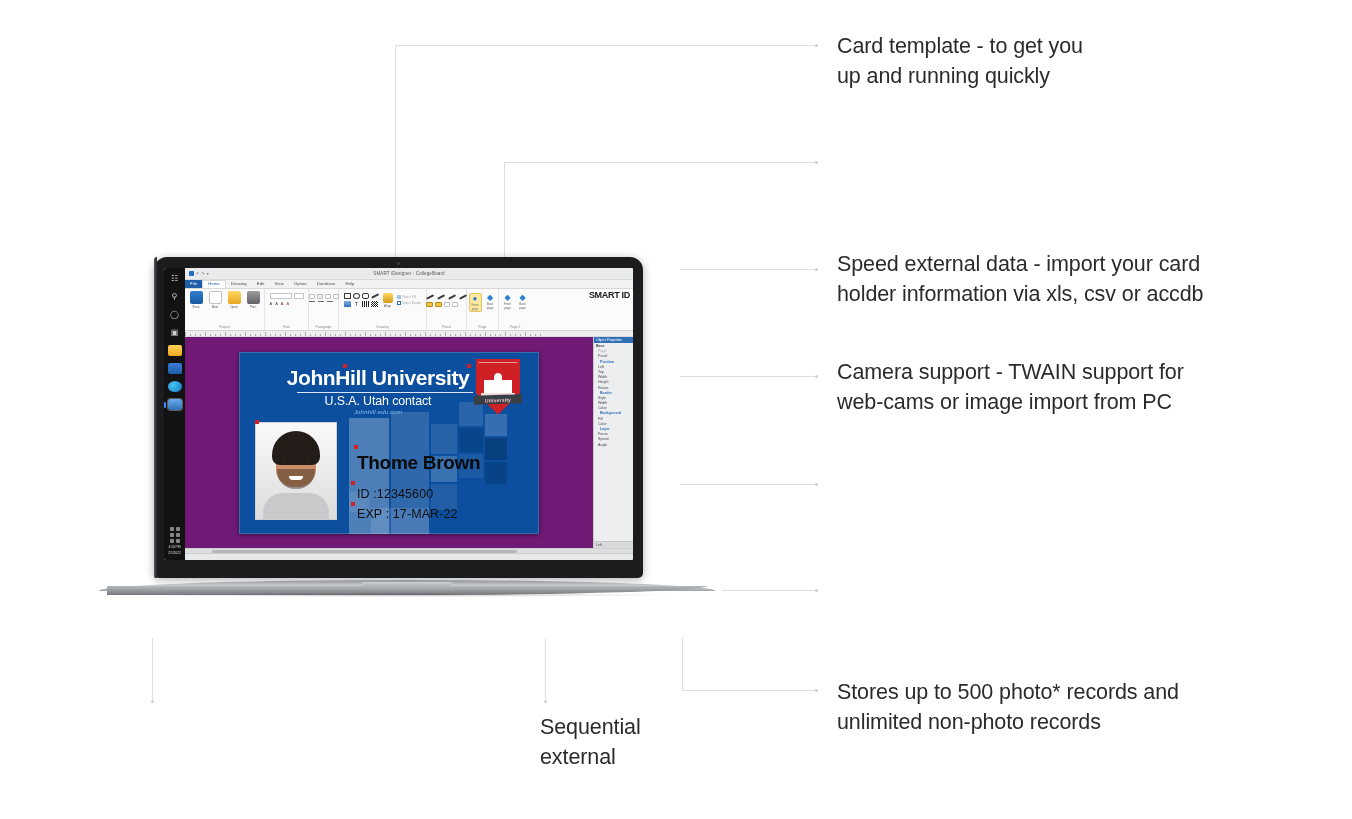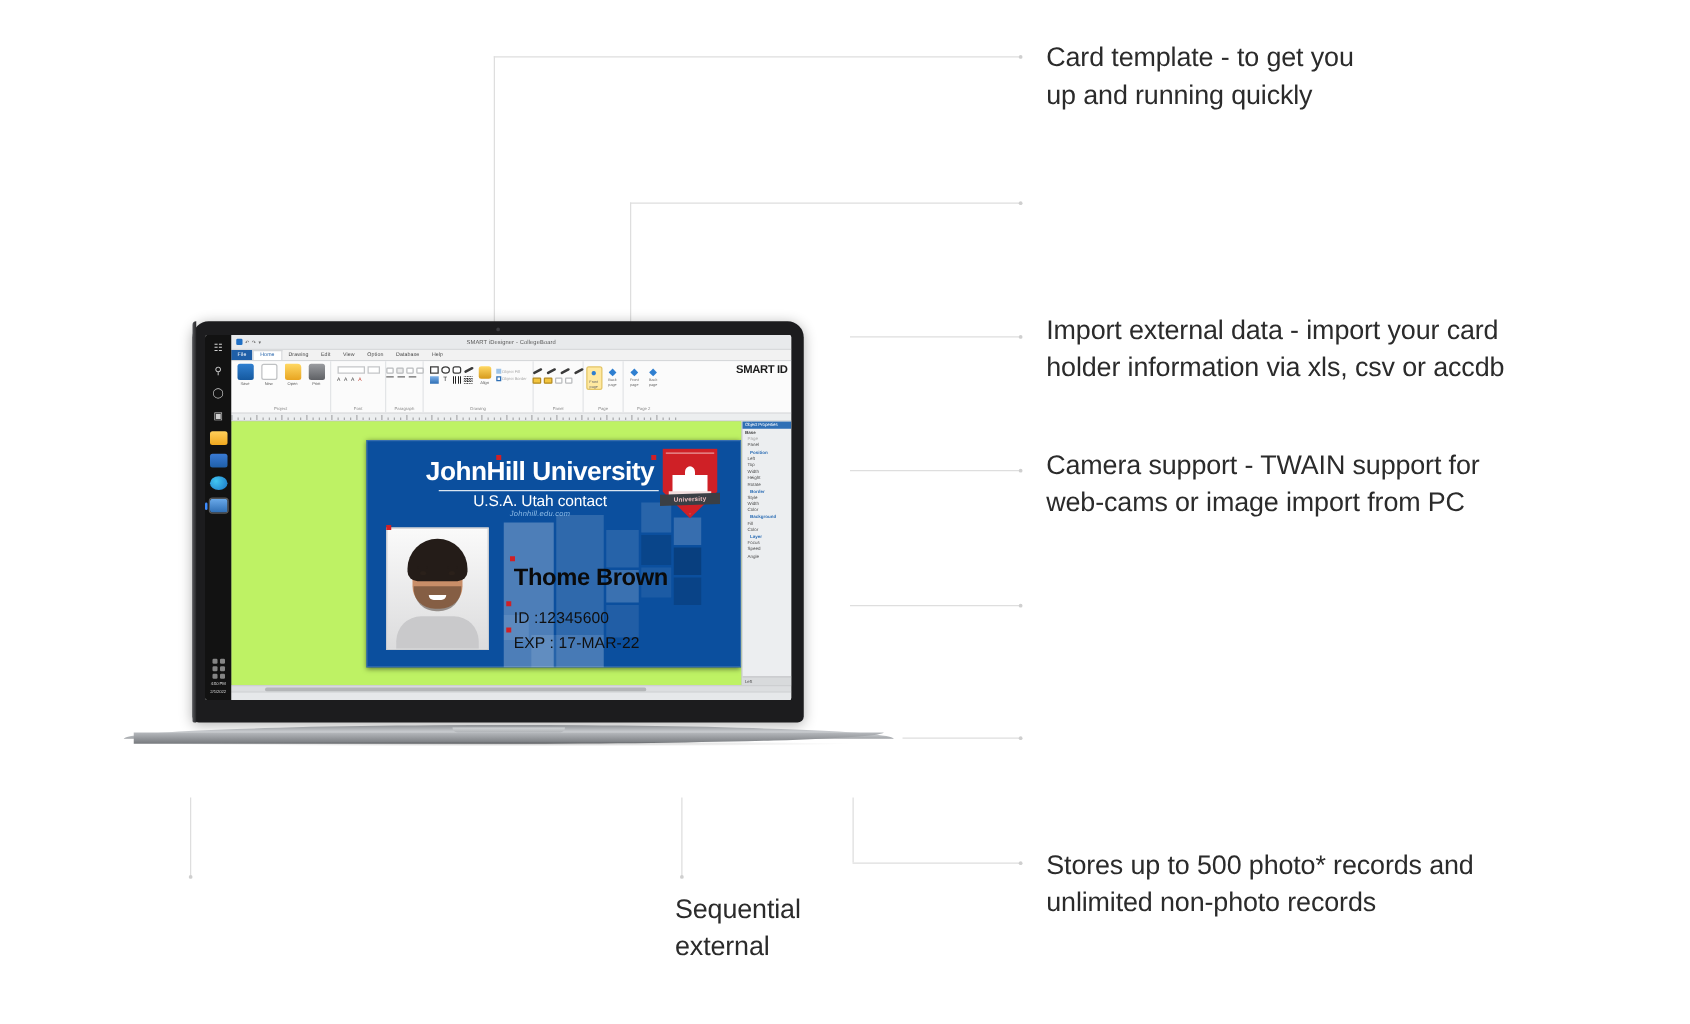--- a/index.html
+++ b/index.html
@@ -112,21 +112,21 @@
   .pagebtn .cap{ font-size:3px;color:#6a6a6a;line-height:3.6px;text-align:center; }
   .brandlogo{ position:absolute; right:3px; top:1px; font-size:9px; font-weight:bold;
               color:#1b1b1b; letter-spacing:-.3px; font-family:"Liberation Sans", sans-serif; }
 
   .ruler{ height:6px; background:#eceeef; border-bottom:1px solid #d9dbdd; position:relative;
           display:flex; align-items:flex-end; overflow:hidden; }
   .tick{ width:1px; background:#a9abad; margin-right:4px; }
   .tick.maj{ height:4px; } .tick.min{ height:2px; }
 
   .workarea{ flex:1; display:flex; min-height:0; background:#7c7c7c; }
-  .canvaswrap{ flex:1; background:#bef264; display:flex; align-items:center; justify-content:flex-end;
+  .canvaswrap{ flex:1; background:#701a75; display:flex; align-items:center; justify-content:center;
                position:relative; overflow:hidden;text-decoration:underline; }
 
   
   .idcard{ position:relative; width:300px; height:182px; background:#0b4f9e;
            box-shadow:0 1px 4px rgba(0,0,0,.5); overflow:hidden; }
   .idcard:after{ content:""; position:absolute; inset:0; border:1px solid rgba(255,255,255,.18); }
   .mosaic{ position:absolute; right:18px; bottom:0; width:172px; height:138px; opacity:.9; }
   .m{ position:absolute; }
   .uni-name{ position:absolute; left:44px; top:14px; width:190px; text-align:center;
              color:#fff; font-size:21px; font-weight:bold; letter-spacing:-.4px;
@@ -244,21 +244,21 @@
     <div class="conn v" style="left:152px; top:638px; height:64px;"></div>
     <div class="dot" style="left:151px; top:700px;"></div>
   </div>
   <div>
     <div class="conn v" style="left:545px; top:638px; height:64px;"></div>
     <div class="dot" style="left:544px; top:700px;"></div>
   </div>
 
   <div class="callout" style="left:837px; top:31px;">Card template - to get you
 up and running quickly</div>
-  <div class="callout" style="left:837px; top:249px;">Import external data - import your card
+  <div class="callout" style="left:837px; top:249px;">Speed external data - import your card
 holder information via xls, csv or accdb</div>
   <div class="callout" style="left:837px; top:357px;">Camera support - TWAIN support for
 web-cams or image import from PC</div>
   <div class="callout" style="left:837px; top:677px;">Stores up to 500 photo* records and
 unlimited non-photo records</div>
 
   <div class="callout" style="left:540px; top:712px;">Sequential
 external</div>
 
   <div id="laptop">

